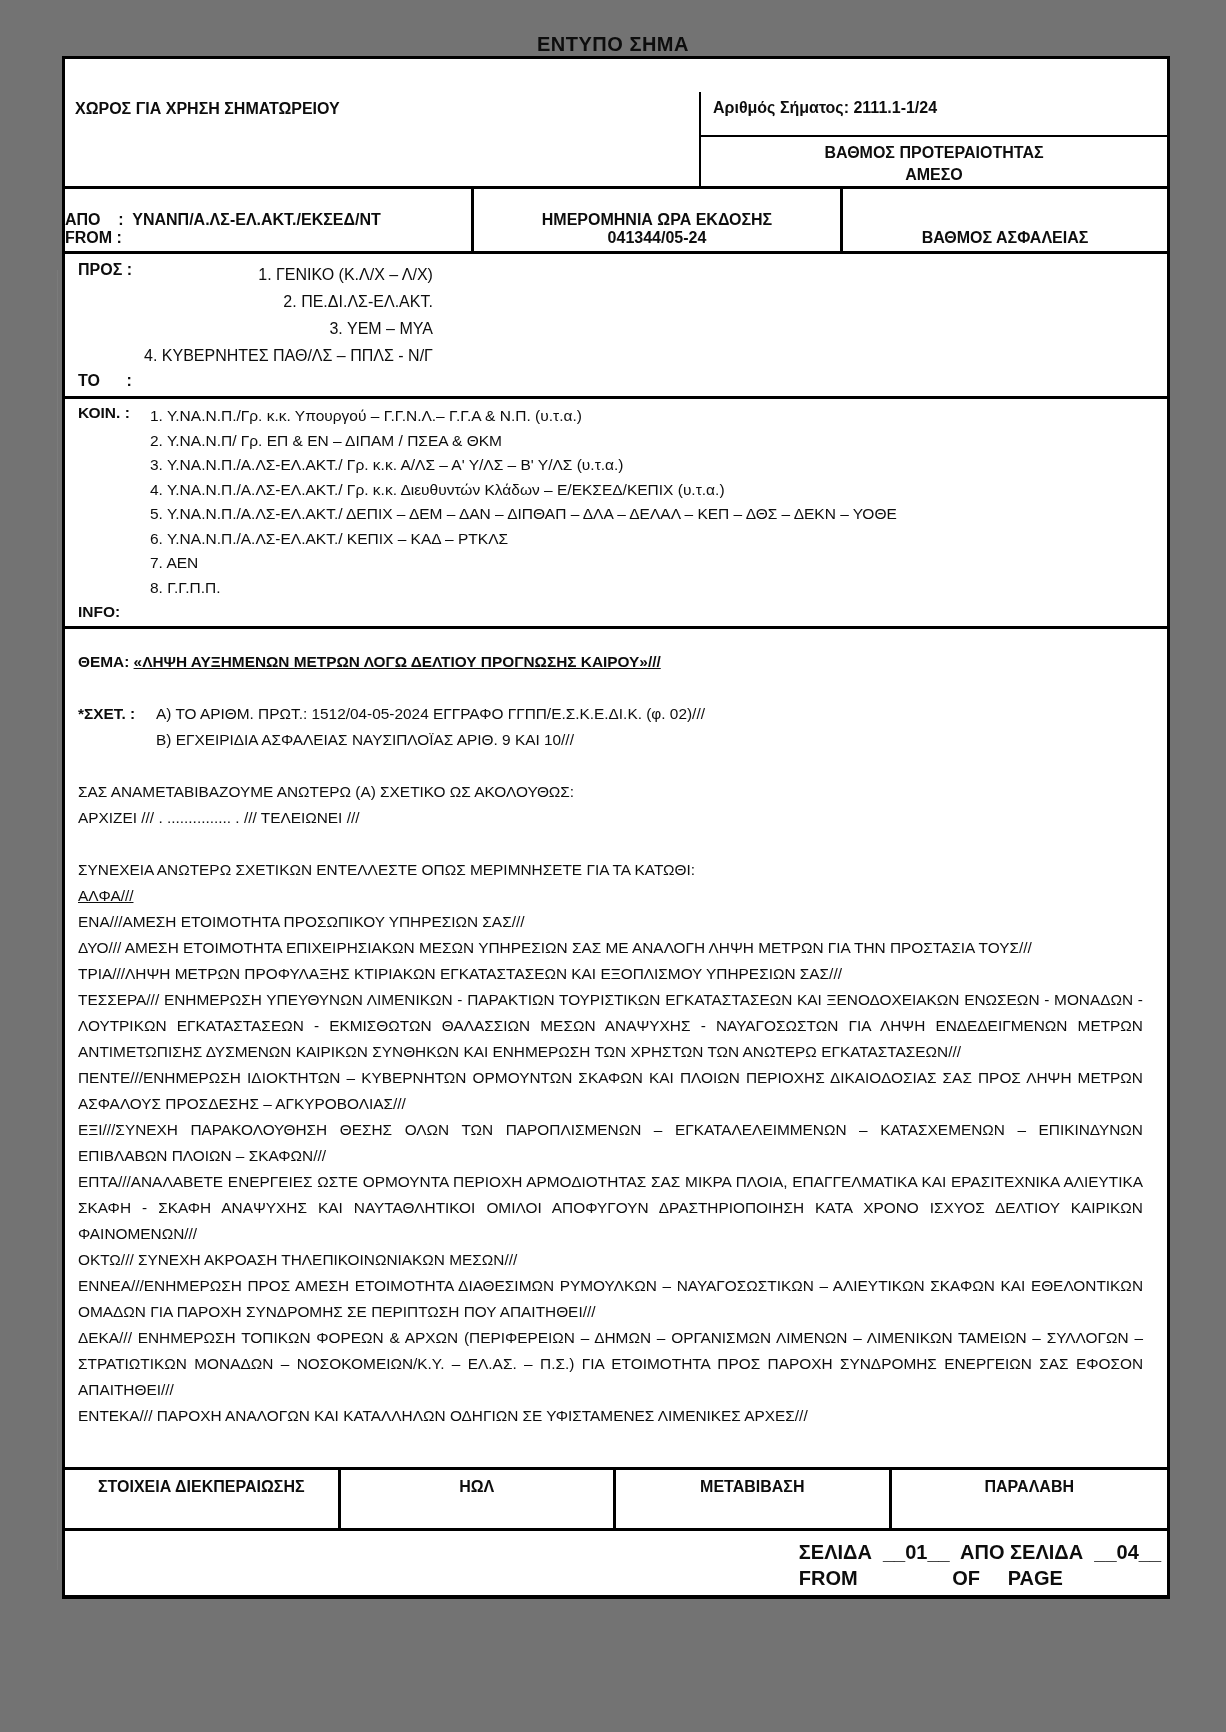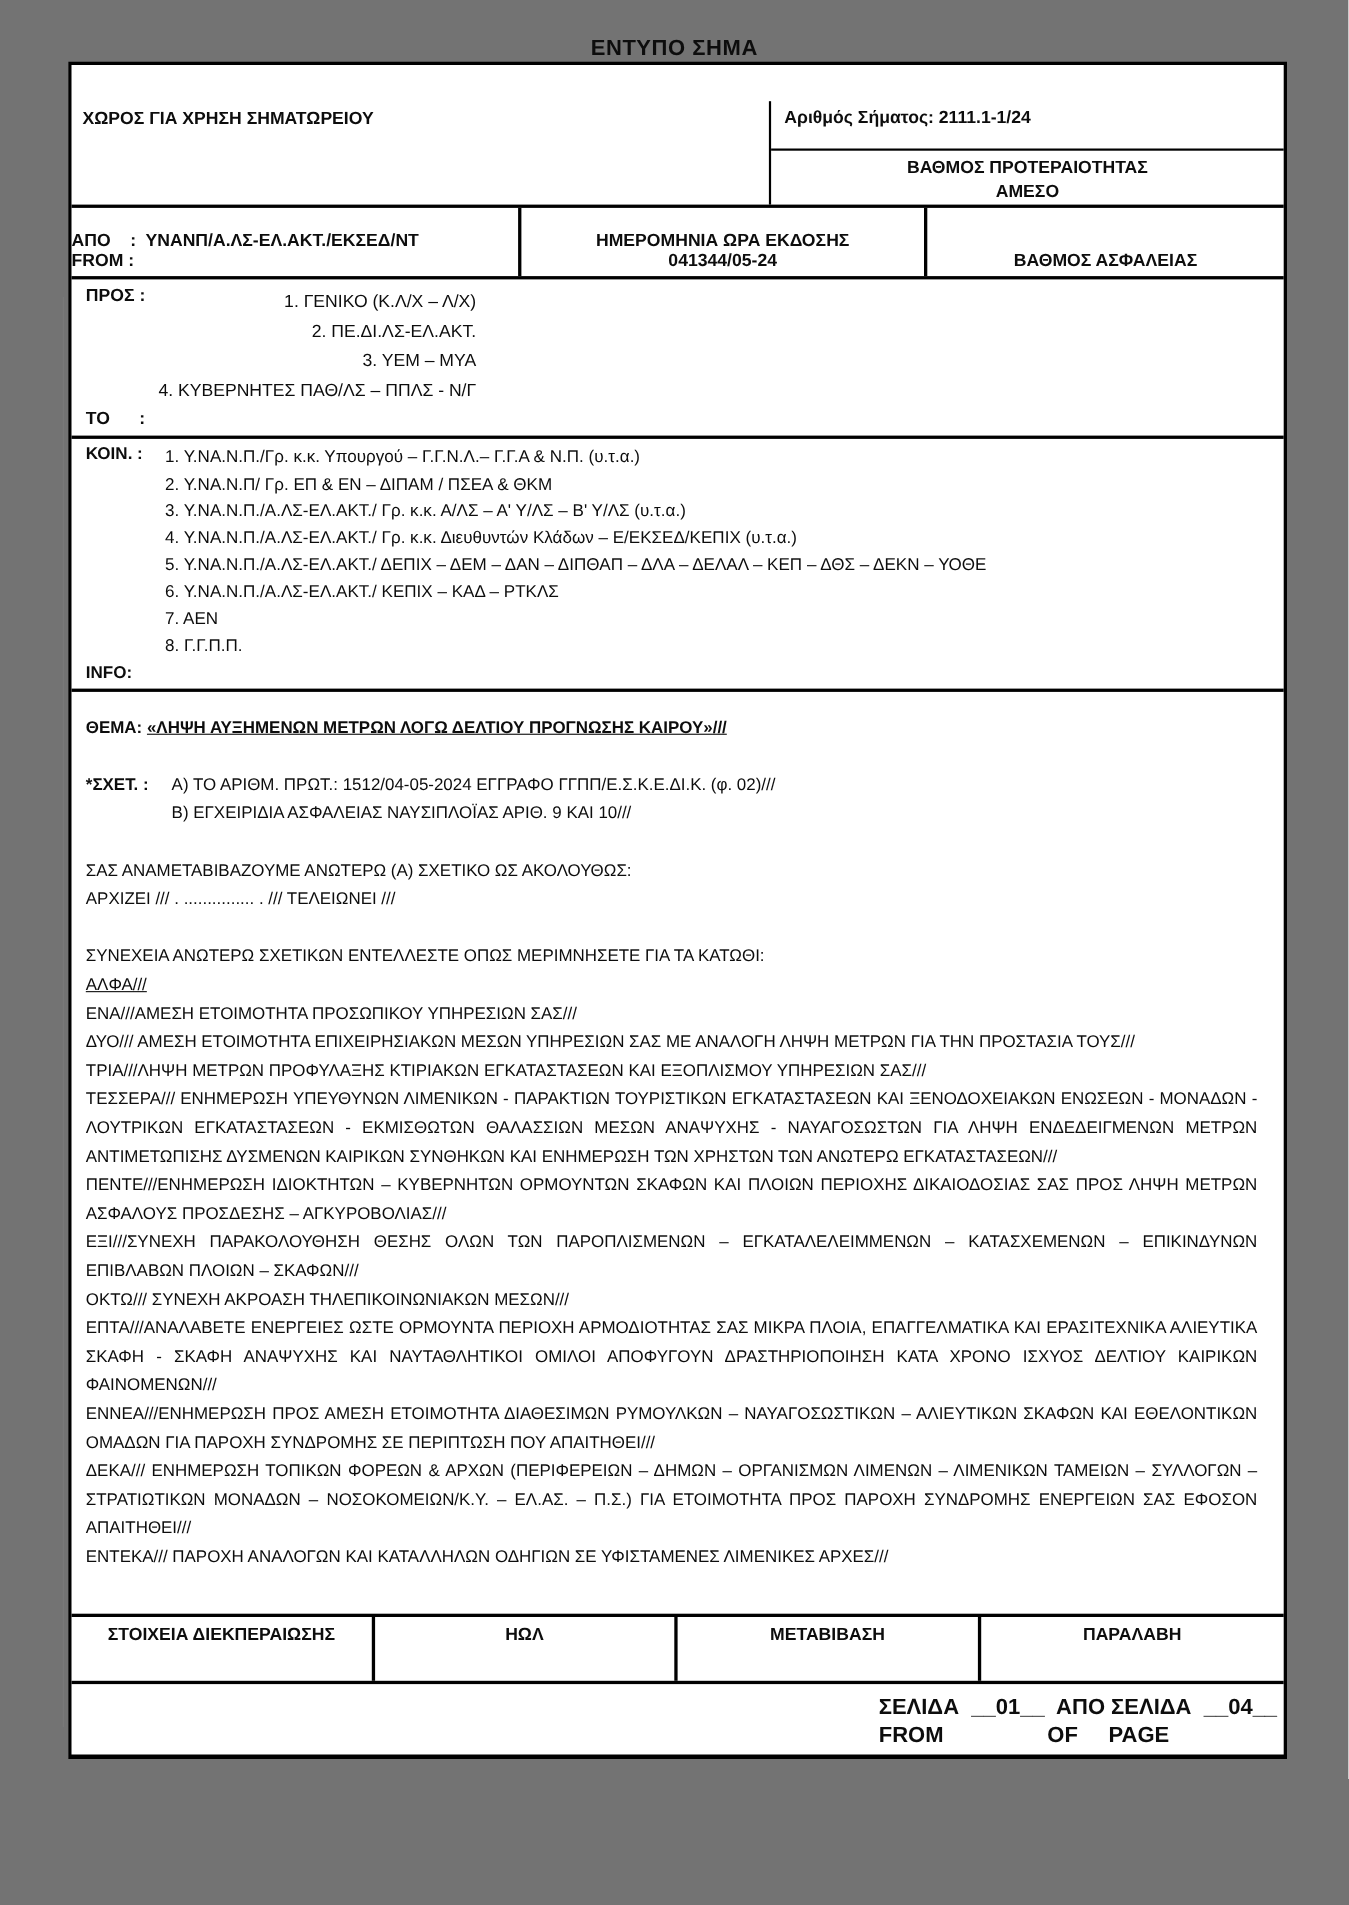--- a/index.html
+++ b/index.html
@@ -179,22 +179,22 @@
       <p>ΣΥΝΕΧΕΙΑ ΑΝΩΤΕΡΩ ΣΧΕΤΙΚΩΝ ΕΝΤΕΛΛΕΣΤΕ ΟΠΩΣ ΜΕΡΙΜΝΗΣΕΤΕ ΓΙΑ ΤΑ ΚΑΤΩΘΙ:</p>
       <p class="alpha">ΑΛΦΑ///</p>
       <div>
 
       <p>ΕΝΑ///ΑΜΕΣΗ ΕΤΟΙΜΟΤΗΤΑ ΠΡΟΣΩΠΙΚΟΥ ΥΠΗΡΕΣΙΩΝ ΣΑΣ///</p>
           <p>ΔΥΟ/// ΑΜΕΣΗ ΕΤΟΙΜΟΤΗΤΑ ΕΠΙΧΕΙΡΗΣΙΑΚΩΝ ΜΕΣΩΝ ΥΠΗΡΕΣΙΩΝ ΣΑΣ ΜΕ ΑΝΑΛΟΓΗ ΛΗΨΗ ΜΕΤΡΩΝ ΓΙΑ ΤΗΝ ΠΡΟΣΤΑΣΙΑ ΤΟΥΣ///</p>
           <p>ΤΡΙΑ///ΛΗΨΗ ΜΕΤΡΩΝ ΠΡΟΦΥΛΑΞΗΣ ΚΤΙΡΙΑΚΩΝ ΕΓΚΑΤΑΣΤΑΣΕΩΝ ΚΑΙ ΕΞΟΠΛΙΣΜΟΥ ΥΠΗΡΕΣΙΩΝ ΣΑΣ///</p>
           <p>ΤΕΣΣΕΡΑ/// ΕΝΗΜΕΡΩΣΗ ΥΠΕΥΘΥΝΩΝ ΛΙΜΕΝΙΚΩΝ - ΠΑΡΑΚΤΙΩΝ ΤΟΥΡΙΣΤΙΚΩΝ ΕΓΚΑΤΑΣΤΑΣΕΩΝ ΚΑΙ ΞΕΝΟΔΟΧΕΙΑΚΩΝ ΕΝΩΣΕΩΝ - ΜΟΝΑΔΩΝ - ΛΟΥΤΡΙΚΩΝ ΕΓΚΑΤΑΣΤΑΣΕΩΝ - ΕΚΜΙΣΘΩΤΩΝ ΘΑΛΑΣΣΙΩΝ ΜΕΣΩΝ ΑΝΑΨΥΧΗΣ - ΝΑΥΑΓΟΣΩΣΤΩΝ ΓΙΑ ΛΗΨΗ ΕΝΔΕΔΕΙΓΜΕΝΩΝ ΜΕΤΡΩΝ ΑΝΤΙΜΕΤΩΠΙΣΗΣ ΔΥΣΜΕΝΩΝ ΚΑΙΡΙΚΩΝ ΣΥΝΘΗΚΩΝ ΚΑΙ ΕΝΗΜΕΡΩΣΗ ΤΩΝ ΧΡΗΣΤΩΝ ΤΩΝ ΑΝΩΤΕΡΩ ΕΓΚΑΤΑΣΤΑΣΕΩΝ///</p>
           <p>ΠΕΝΤΕ///ΕΝΗΜΕΡΩΣΗ ΙΔΙΟΚΤΗΤΩΝ – ΚΥΒΕΡΝΗΤΩΝ ΟΡΜΟΥΝΤΩΝ ΣΚΑΦΩΝ ΚΑΙ ΠΛΟΙΩΝ ΠΕΡΙΟΧΗΣ ΔΙΚΑΙΟΔΟΣΙΑΣ ΣΑΣ ΠΡΟΣ ΛΗΨΗ ΜΕΤΡΩΝ ΑΣΦΑΛΟΥΣ ΠΡΟΣΔΕΣΗΣ – ΑΓΚΥΡΟΒΟΛΙΑΣ///</p>
           <p>ΕΞΙ///ΣΥΝΕΧΗ ΠΑΡΑΚΟΛΟΥΘΗΣΗ ΘΕΣΗΣ ΟΛΩΝ ΤΩΝ ΠΑΡΟΠΛΙΣΜΕΝΩΝ – ΕΓΚΑΤΑΛΕΛΕΙΜΜΕΝΩΝ – ΚΑΤΑΣΧΕΜΕΝΩΝ – ΕΠΙΚΙΝΔΥΝΩΝ ΕΠΙΒΛΑΒΩΝ ΠΛΟΙΩΝ – ΣΚΑΦΩΝ///</p>
+          <p>ΕΠΤΑ///ΑΝΑΛΑΒΕΤΕ ΕΝΕΡΓΕΙΕΣ ΩΣΤΕ ΟΡΜΟΥΝΤΑ ΠΕΡΙΟΧΗ ΑΡΜΟΔΙΟΤΗΤΑΣ ΣΑΣ ΜΙΚΡΑ ΠΛΟΙΑ, ΕΠΑΓΓΕΛΜΑΤΙΚΑ ΚΑΙ ΕΡΑΣΙΤΕΧΝΙΚΑ ΑΛΙΕΥΤΙΚΑ ΣΚΑΦΗ - ΣΚΑΦΗ ΑΝΑΨΥΧΗΣ ΚΑΙ ΝΑΥΤΑΘΛΗΤΙΚΟΙ ΟΜΙΛΟΙ ΑΠΟΦΥΓΟΥΝ ΔΡΑΣΤΗΡΙΟΠΟΙΗΣΗ ΚΑΤΑ ΧΡΟΝΟ ΙΣΧΥΟΣ ΔΕΛΤΙΟΥ ΚΑΙΡΙΚΩΝ ΦΑΙΝΟΜΕΝΩΝ///</p>
           <p>ΟΚΤΩ/// ΣΥΝΕΧΗ ΑΚΡΟΑΣΗ ΤΗΛΕΠΙΚΟΙΝΩΝΙΑΚΩΝ ΜΕΣΩΝ///</p>
-          <p>ΕΠΤΑ///ΑΝΑΛΑΒΕΤΕ ΕΝΕΡΓΕΙΕΣ ΩΣΤΕ ΟΡΜΟΥΝΤΑ ΠΕΡΙΟΧΗ ΑΡΜΟΔΙΟΤΗΤΑΣ ΣΑΣ ΜΙΚΡΑ ΠΛΟΙΑ, ΕΠΑΓΓΕΛΜΑΤΙΚΑ ΚΑΙ ΕΡΑΣΙΤΕΧΝΙΚΑ ΑΛΙΕΥΤΙΚΑ ΣΚΑΦΗ - ΣΚΑΦΗ ΑΝΑΨΥΧΗΣ ΚΑΙ ΝΑΥΤΑΘΛΗΤΙΚΟΙ ΟΜΙΛΟΙ ΑΠΟΦΥΓΟΥΝ ΔΡΑΣΤΗΡΙΟΠΟΙΗΣΗ ΚΑΤΑ ΧΡΟΝΟ ΙΣΧΥΟΣ ΔΕΛΤΙΟΥ ΚΑΙΡΙΚΩΝ ΦΑΙΝΟΜΕΝΩΝ///</p>
           <p>ΕΝΝΕΑ///ΕΝΗΜΕΡΩΣΗ ΠΡΟΣ ΑΜΕΣΗ ΕΤΟΙΜΟΤΗΤΑ ΔΙΑΘΕΣΙΜΩΝ ΡΥΜΟΥΛΚΩΝ – ΝΑΥΑΓΟΣΩΣΤΙΚΩΝ – ΑΛΙΕΥΤΙΚΩΝ ΣΚΑΦΩΝ ΚΑΙ ΕΘΕΛΟΝΤΙΚΩΝ ΟΜΑΔΩΝ ΓΙΑ ΠΑΡΟΧΗ ΣΥΝΔΡΟΜΗΣ ΣΕ ΠΕΡΙΠΤΩΣΗ ΠΟΥ ΑΠΑΙΤΗΘΕΙ///</p>
           <p>ΔΕΚΑ/// ΕΝΗΜΕΡΩΣΗ ΤΟΠΙΚΩΝ ΦΟΡΕΩΝ &amp; ΑΡΧΩΝ (ΠΕΡΙΦΕΡΕΙΩΝ – ΔΗΜΩΝ – ΟΡΓΑΝΙΣΜΩΝ ΛΙΜΕΝΩΝ – ΛΙΜΕΝΙΚΩΝ ΤΑΜΕΙΩΝ – ΣΥΛΛΟΓΩΝ – ΣΤΡΑΤΙΩΤΙΚΩΝ ΜΟΝΑΔΩΝ – ΝΟΣΟΚΟΜΕΙΩΝ/Κ.Υ. – ΕΛ.ΑΣ. – Π.Σ.) ΓΙΑ ΕΤΟΙΜΟΤΗΤΑ ΠΡΟΣ ΠΑΡΟΧΗ ΣΥΝΔΡΟΜΗΣ ΕΝΕΡΓΕΙΩΝ ΣΑΣ ΕΦΟΣΟΝ ΑΠΑΙΤΗΘΕΙ///</p>
           <p>ΕΝΤΕΚΑ/// ΠΑΡΟΧΗ ΑΝΑΛΟΓΩΝ ΚΑΙ ΚΑΤΑΛΛΗΛΩΝ ΟΔΗΓΙΩΝ ΣΕ ΥΦΙΣΤΑΜΕΝΕΣ ΛΙΜΕΝΙΚΕΣ ΑΡΧΕΣ///</p>
         </div>
     </div>
 
     <div class="rowF">
 
     <div class="fcell">ΣΤΟΙΧΕΙΑ ΔΙΕΚΠΕΡΑΙΩΣΗΣ</div>
         <div class="fcell">ΗΩΛ</div>

